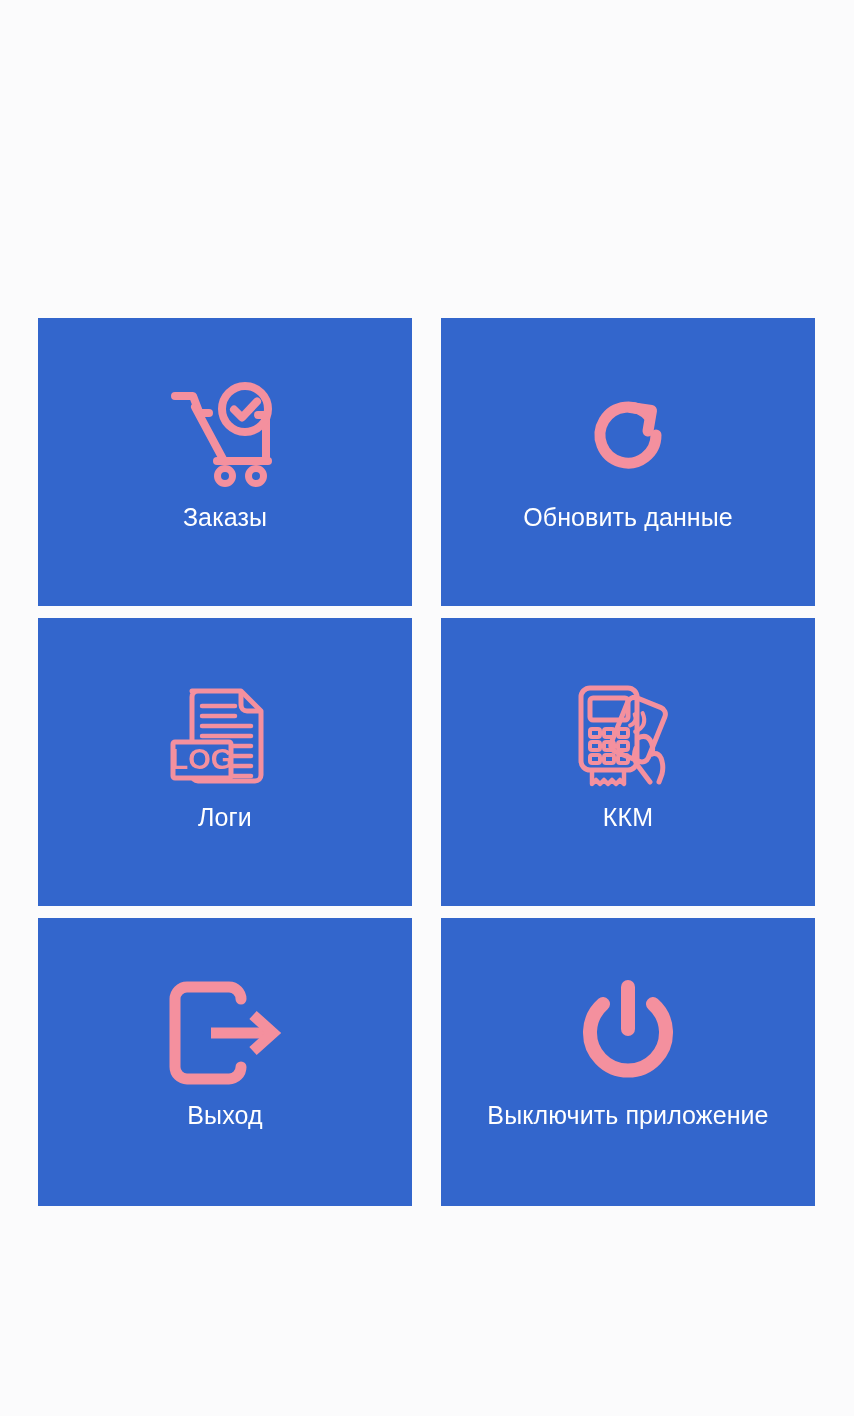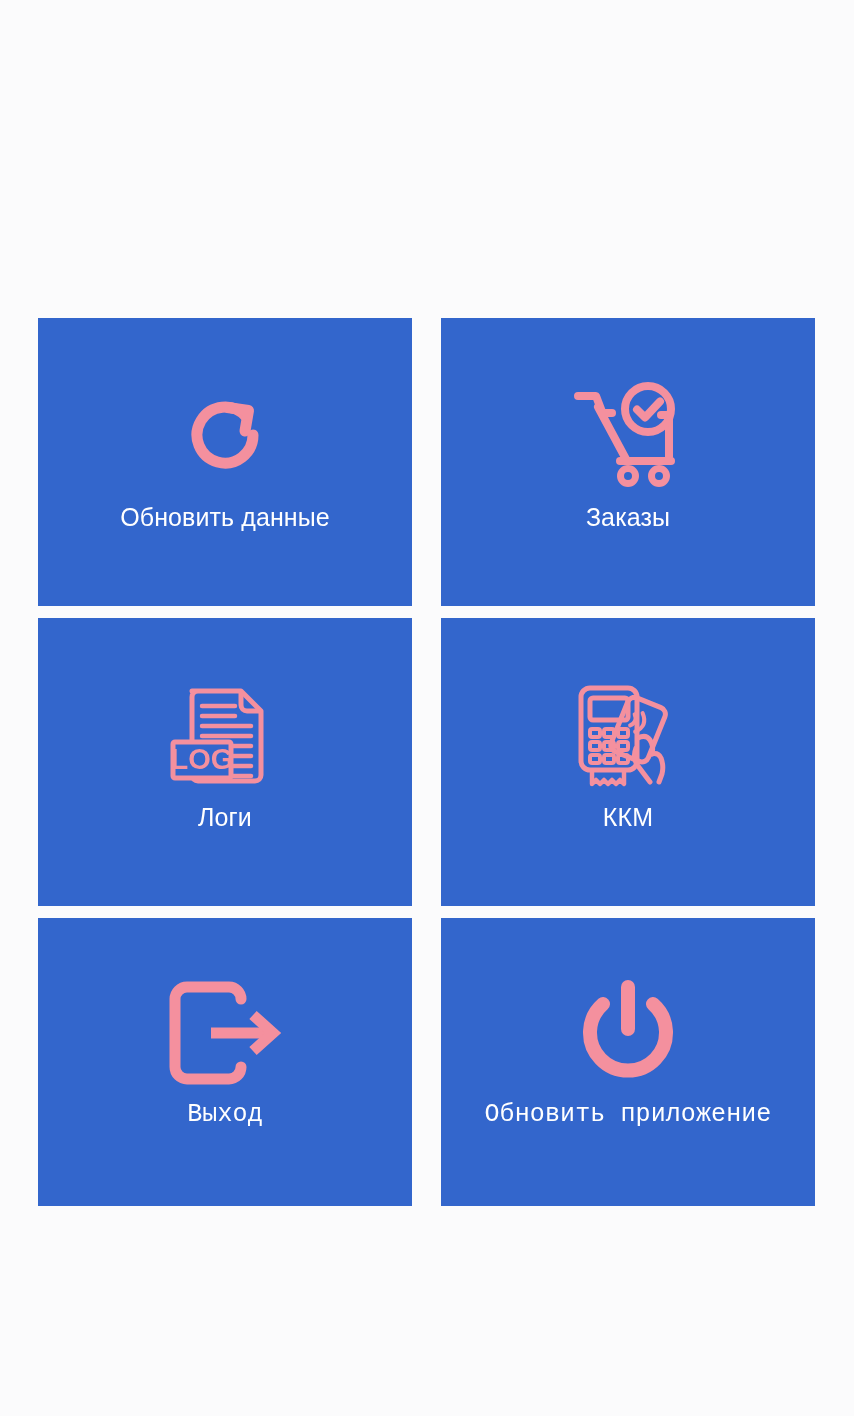--- a/index.html
+++ b/index.html
@@ -65,63 +65,63 @@
     color: #ffffff;
     font-size: 25px;
     font-weight: 400;
     line-height: 30px;
     letter-spacing: 0.1px;
     text-align: center;
     white-space: nowrap;
   }
 
   
-  .tile.r3 .tile-inner { top: 54px; font-family: Liberation Mono, monospace; }
+  .tile.r3 .tile-inner { top: 54px; }
 </style>
 </head>
 <body>
 
 <div id="menu-grid">
 
   <div class="tile r1">
     <div class="tile-inner">
       <div class="tile-icon">
+        <svg width="112" height="104" viewBox="0 0 112 104" fill="none">
+
+          <path d="M6 13 H24 L32 34" stroke="#f4909e" stroke-width="8" stroke-linecap="round" stroke-linejoin="round" fill="none"></path>
+
+          <path d="M26 24 L55 78" stroke="#f4909e" stroke-width="8" stroke-linecap="round" stroke-linejoin="round" fill="none"></path>
+
+          <path d="M97 35 V74" stroke="#f4909e" stroke-width="8" stroke-linecap="round" stroke-linejoin="round" fill="none"></path>
+          <path d="M89 32 H95" stroke="#f4909e" stroke-width="8" stroke-linecap="round" fill="none"></path>
+
+          <path d="M48 78 H99" stroke="#f4909e" stroke-width="8" stroke-linecap="round" fill="none"></path>
+
+          <path d="M30 30 H40" stroke="#f4909e" stroke-width="8" stroke-linecap="round" fill="none"></path>
+
+          <circle cx="56" cy="93" r="7.5" stroke="#f4909e" stroke-width="7" fill="none"></circle>
+          <circle cx="87" cy="93" r="7.5" stroke="#f4909e" stroke-width="7" fill="none"></circle>
+
+          <circle cx="76" cy="26" r="23" stroke="#f4909e" stroke-width="8" fill="none"></circle>
+          <path d="M65 26.5 L73 34.5 L88 18.5" stroke="#f4909e" stroke-width="8" stroke-linecap="round" stroke-linejoin="round" fill="none"></path>
+        </svg>
+      </div>
+      <div class="tile-label">Заказы</div>
+    </div>
+  </div>
+
+  <div class="tile r1">
+    <div class="tile-inner">
+      <div class="tile-icon">
         <svg width="100" height="100" viewBox="0 0 100 100" fill="none">
           <path d="M78 50 A28 28 0 1 1 70.5 31" stroke="#f4909e" stroke-width="11" stroke-linecap="round" fill="none"></path>
           <path d="M52.5 22.5 L73.5 25.5 L70 46" stroke="#f4909e" stroke-width="11" stroke-linecap="round" stroke-linejoin="round" fill="none"></path>
         </svg>
       </div>
       <div class="tile-label">Обновить данные</div>
-    </div>
-  </div>
-
-  <div class="tile r1">
-    <div class="tile-inner">
-      <div class="tile-icon">
-        <svg width="112" height="104" viewBox="0 0 112 104" fill="none">
-
-          <path d="M6 13 H24 L32 34" stroke="#f4909e" stroke-width="8" stroke-linecap="round" stroke-linejoin="round" fill="none"></path>
-
-          <path d="M26 24 L55 78" stroke="#f4909e" stroke-width="8" stroke-linecap="round" stroke-linejoin="round" fill="none"></path>
-
-          <path d="M97 35 V74" stroke="#f4909e" stroke-width="8" stroke-linecap="round" stroke-linejoin="round" fill="none"></path>
-          <path d="M89 32 H95" stroke="#f4909e" stroke-width="8" stroke-linecap="round" fill="none"></path>
-
-          <path d="M48 78 H99" stroke="#f4909e" stroke-width="8" stroke-linecap="round" fill="none"></path>
-
-          <path d="M30 30 H40" stroke="#f4909e" stroke-width="8" stroke-linecap="round" fill="none"></path>
-
-          <circle cx="56" cy="93" r="7.5" stroke="#f4909e" stroke-width="7" fill="none"></circle>
-          <circle cx="87" cy="93" r="7.5" stroke="#f4909e" stroke-width="7" fill="none"></circle>
-
-          <circle cx="76" cy="26" r="23" stroke="#f4909e" stroke-width="8" fill="none"></circle>
-          <path d="M65 26.5 L73 34.5 L88 18.5" stroke="#f4909e" stroke-width="8" stroke-linecap="round" stroke-linejoin="round" fill="none"></path>
-        </svg>
-      </div>
-      <div class="tile-label">Заказы</div>
     </div>
   </div>
 
   <div class="tile r2">
     <div class="tile-inner">
       <div class="tile-icon">
         <svg width="110" height="110" viewBox="0 0 110 110" fill="none">
 
           <path d="M22 11 h49 l20 20 v64 a6 6 0 0 1 -6 6 h-57 a6 6 0 0 1 -6 -6 v-78 a6 6 0 0 1 6 -6 z" stroke="#f4909e" stroke-width="5" fill="none" stroke-linejoin="round"></path>
           <path d="M71 11 v14 a6 6 0 0 0 6 6 h14" stroke="#f4909e" stroke-width="5" fill="none" stroke-linejoin="round"></path>
@@ -197,17 +197,17 @@
   </div>
 
   <div class="tile r3">
     <div class="tile-inner">
       <div class="tile-icon">
         <svg width="112" height="112" viewBox="0 0 112 112" fill="none">
           <path d="M31 27 A38 38 0 1 0 81 27" stroke="#f4909e" stroke-width="14" stroke-linecap="round" fill="none"></path>
           <path d="M56 10 V52" stroke="#f4909e" stroke-width="14" stroke-linecap="round"></path>
         </svg>
       </div>
-      <div class="tile-label">Обновить приложение</div>
+      <div class="tile-label">Выключить приложение</div>
     </div>
   </div>
 
 </div>
 
 </body></html>

